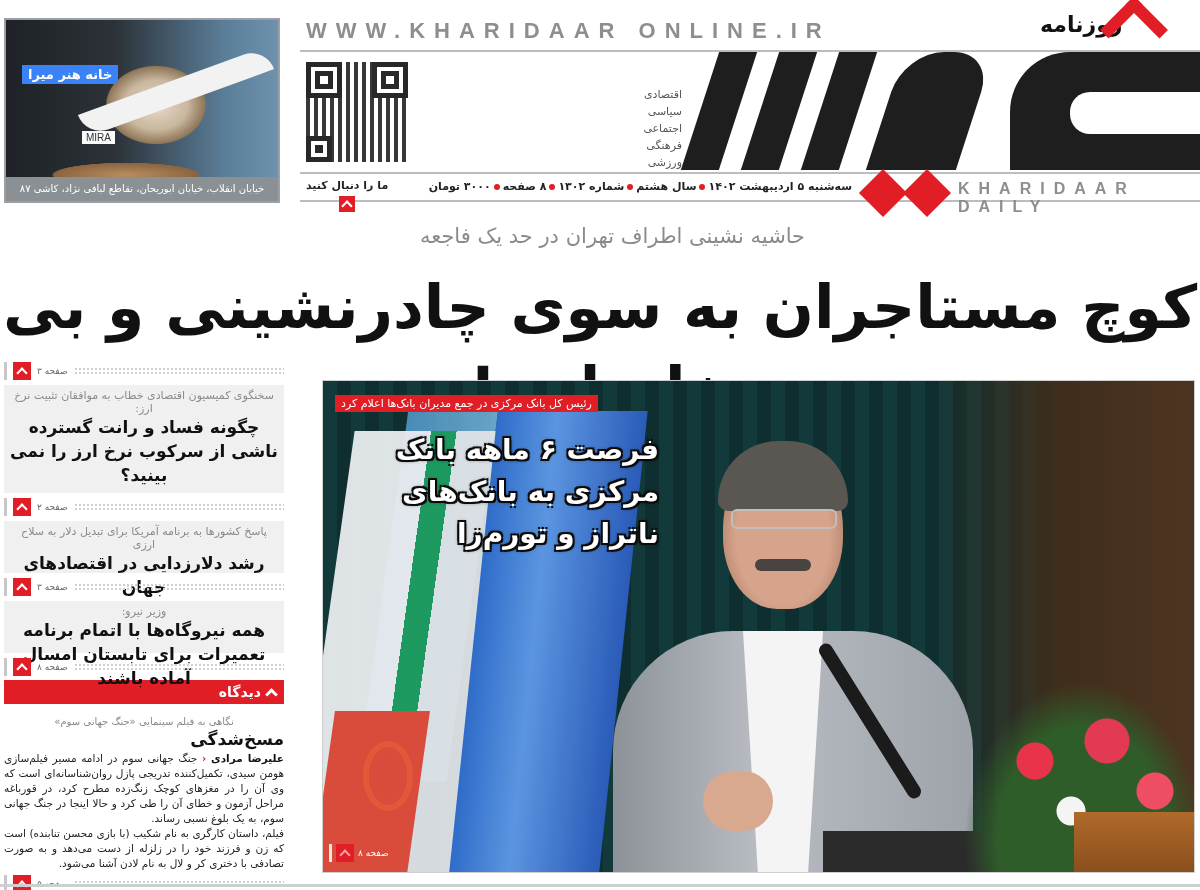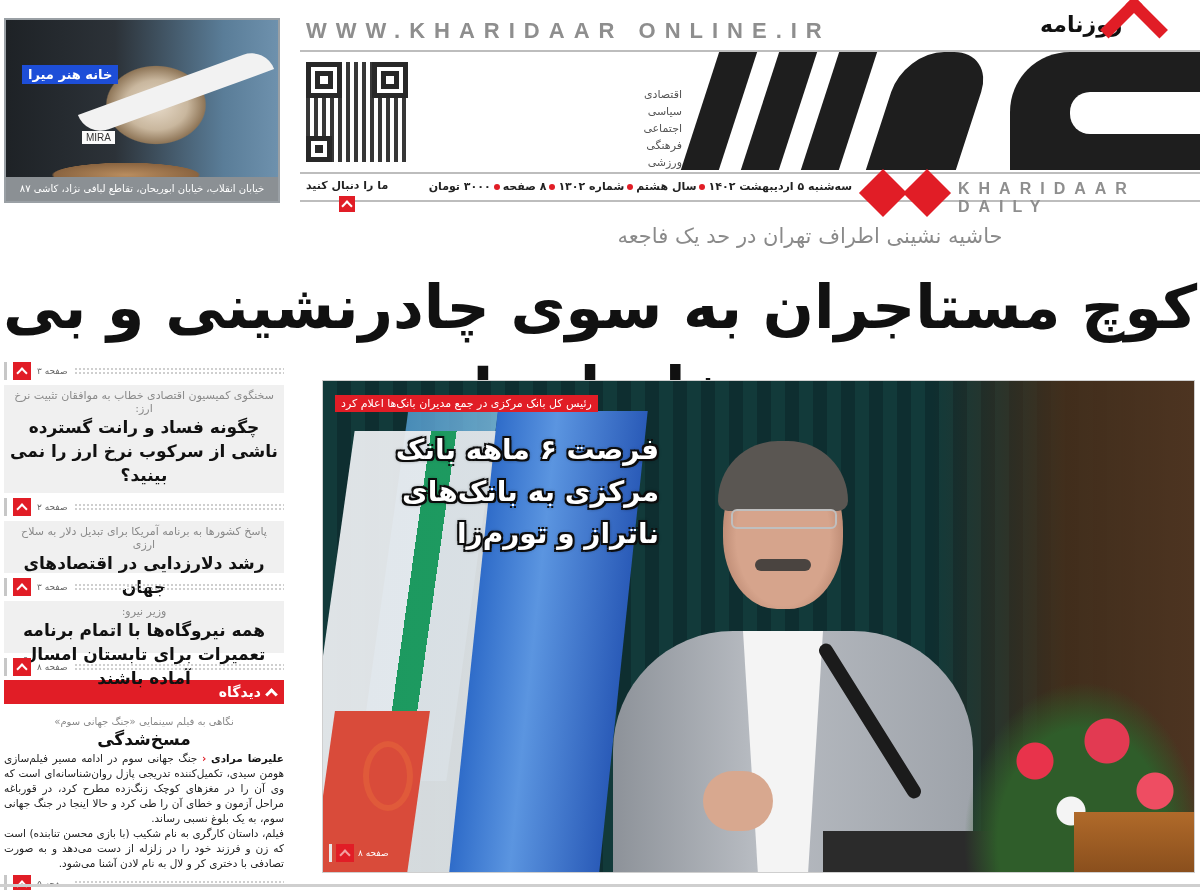--- a/index.html
+++ b/index.html
@@ -5,21 +5,21 @@
   * { box-sizing: border-box; margin: 0; padding: 0; }
   html, body { width: 1200px; height: 890px; overflow: hidden; background: #ffffff; }
   body { position: relative; font-family: "DejaVu Sans", sans-serif; color: #111; }
 
   
   .ad-box { position: absolute; left: 4px; top: 18px; width: 276px; height: 185px; background: #8a8f94; border: 2px solid #9aa0a5; overflow: hidden; }
   .ad-photo { position: absolute; left: 0; top: 0; width: 100%; height: 160px;
     background: radial-gradient(ellipse 70px 55px at 150px 85px, #e8dccb 0%, #c9b79e 45%, #8f7658 70%, transparent 72%),
                 radial-gradient(ellipse 120px 20px at 120px 155px, #b98d5f 0%, #8a6440 60%, transparent 62%),
                 linear-gradient(90deg, #1e2226 0%, #2c3238 40%, #5a7d98 80%, #6e91ad 100%); }
-  .ad-label-fa { position: absolute; left: 16px; top: 45px; background: #1d4ed8; color: #fff; font-weight: bold; font-size: 13px; padding: 2px 6px; direction: rtl; }
+  .ad-label-fa { position: absolute; left: 16px; top: 45px; background: #3b82f6; color: #fff; font-weight: bold; font-size: 13px; padding: 2px 6px; direction: rtl; }
   .ad-swoosh { position: absolute; left: 70px; top: 60px; width: 200px; height: 24px; background: #f2f2f2; transform: rotate(-20deg); border-radius: 0 40px 0 40px; }
   .ad-label-en { position: absolute; left: 76px; top: 111px; background: #fafafa; color: #333; font-size: 10px; padding: 1px 4px; font-family: "Liberation Sans", sans-serif; }
   .ad-address { position: absolute; left: 0; bottom: 0; width: 100%; height: 24px; background: #8b9094; color: #fff; font-size: 10px; text-align: center; line-height: 24px; direction: rtl; }
 
   .site-url { position: absolute; left: 306px; top: 18px; font-family: "Liberation Sans", sans-serif; font-weight: bold; font-size: 22px; letter-spacing: 9px; color: #8e8e8e; }
   .rule { position: absolute; height: 2px; background: #bdbdbd; }
   .qr { position: absolute; left: 306px; top: 62px; width: 102px; height: 100px;
     background:
       repeating-linear-gradient(90deg, #222 0 4px, transparent 4px 8px),
       repeating-linear-gradient(0deg, #fff 0 3px, transparent 3px 7px);
@@ -45,41 +45,41 @@
   .diamond { position: absolute; top: 0; width: 34px; height: 34px; background: #e11d26; transform: rotate(45deg); }
 
   .issue-line { position: absolute; left: 488px; top: 180px; width: 364px; text-align: right; direction: rtl; font-size: 11px; font-weight: bold; color: #222; white-space: nowrap; }
   .issue-line .dot { display: inline-block; width: 6px; height: 6px; border-radius: 50%; background: #e11d26; margin: 0 3px; vertical-align: middle; }
 
   .follow-us { position: absolute; left: 306px; top: 179px; display: flex; align-items: center; gap: 4px; direction: rtl; font-size: 11px; font-weight: bold; color: #222; flex-direction: column; }
   .badge-caret { display: inline-block; width: 16px; height: 16px; background: #e11d26; position: relative; }
   .badge-caret::after { content: ""; position: absolute; left: 4px; top: 6px; width: 6px; height: 6px; border-left: 2px solid #fff; border-top: 2px solid #fff; transform: rotate(45deg); }
 
   
-  .kicker { position: absolute; left: 0; top: 224px; width: 1200px; padding-left: 0; text-align: center; direction: rtl; font-size: 21px; color: #8a8a8a; }
+  .kicker { position: absolute; left: 0; top: 224px; width: 1200px; padding-left: 0; text-align: left; direction: rtl; font-size: 21px; color: #8a8a8a; }
   .kicker span { position: relative; left: 0; display: inline-block; margin-left: 0; padding-left: 420px; }
   .headline { position: absolute; left: 0; top: 266px; width: 1200px; text-align: center; direction: rtl; font-family: "DejaVu Sans", sans-serif; font-weight: bold; font-size: 60px; letter-spacing: -2px; color: #111; line-height: 82px; }
 
   
   .left-col { position: absolute; left: 4px; top: 360px; width: 280px; }
   .page-ref { display: flex; align-items: center; height: 22px; gap: 6px; }
   .page-ref .stripe { width: 3px; height: 18px; background: #c7c7c7; }
   .page-ref .badge { width: 18px; height: 18px; background: #e11d26; position: relative; }
   .page-ref .badge::after { content: ""; position: absolute; left: 5px; top: 7px; width: 6px; height: 6px; border-left: 2px solid #fff; border-top: 2px solid #fff; transform: rotate(45deg); }
   .page-ref .num { font-size: 9px; color: #666; direction: rtl; }
   .page-ref .dotted { flex: 1; height: 8px; background-image: radial-gradient(#cfcfcf 1px, transparent 1.2px); background-size: 4px 4px; }
 
   .story { background: #f0f0f0; padding: 4px 6px 6px; text-align: center; direction: rtl; margin: 3px 0; }
   .story .pre { font-size: 11px; color: #8a8a8a; }
   .story .title { font-size: 17px; font-weight: bold; color: #111; line-height: 24px; }
 
   .opinion-bar { background: #e11d26; color: #fff; height: 24px; display: flex; align-items: center; justify-content: flex-end; padding-right: 8px; gap: 6px; font-weight: bold; font-size: 14px; direction: ltr; margin-top: 2px; }
   .opinion-bar .caret { width: 9px; height: 9px; border-left: 3px solid #fff; border-top: 3px solid #fff; transform: rotate(45deg); margin-top: 5px; }
   .op-pre { text-align: center; font-size: 10px; color: #888; direction: rtl; margin-top: 12px; }
-  .op-title { text-align: center; font-size: 17px; font-weight: bold; direction: rtl; margin: 2px 0 2px; }
+  .op-title { font-size: 17px; font-weight: bold; direction: rtl; margin: 2px 0 2px; }
   .op-body { text-align: justify; direction: rtl; font-size: 10.5px; line-height: 15px; color: #222; }
   .op-body b { color: #111; }
   .op-body .arrow { color: #e11d26; font-weight: bold; }
 
   
   .photo { position: absolute; left: 322px; top: 380px; width: 873px; height: 493px; overflow: hidden; border: 1px solid #cfcfcf;
     background:
       linear-gradient(90deg, rgba(0,0,0,0) 0 70%, rgba(70,45,25,0.9) 85%, #4d3421 100%),
       repeating-linear-gradient(90deg, #123a3a 0 14px, #0e2e30 14px 28px); }
   .flag-iran { position: absolute; left: 0; top: 50px; width: 170px; height: 450px;

